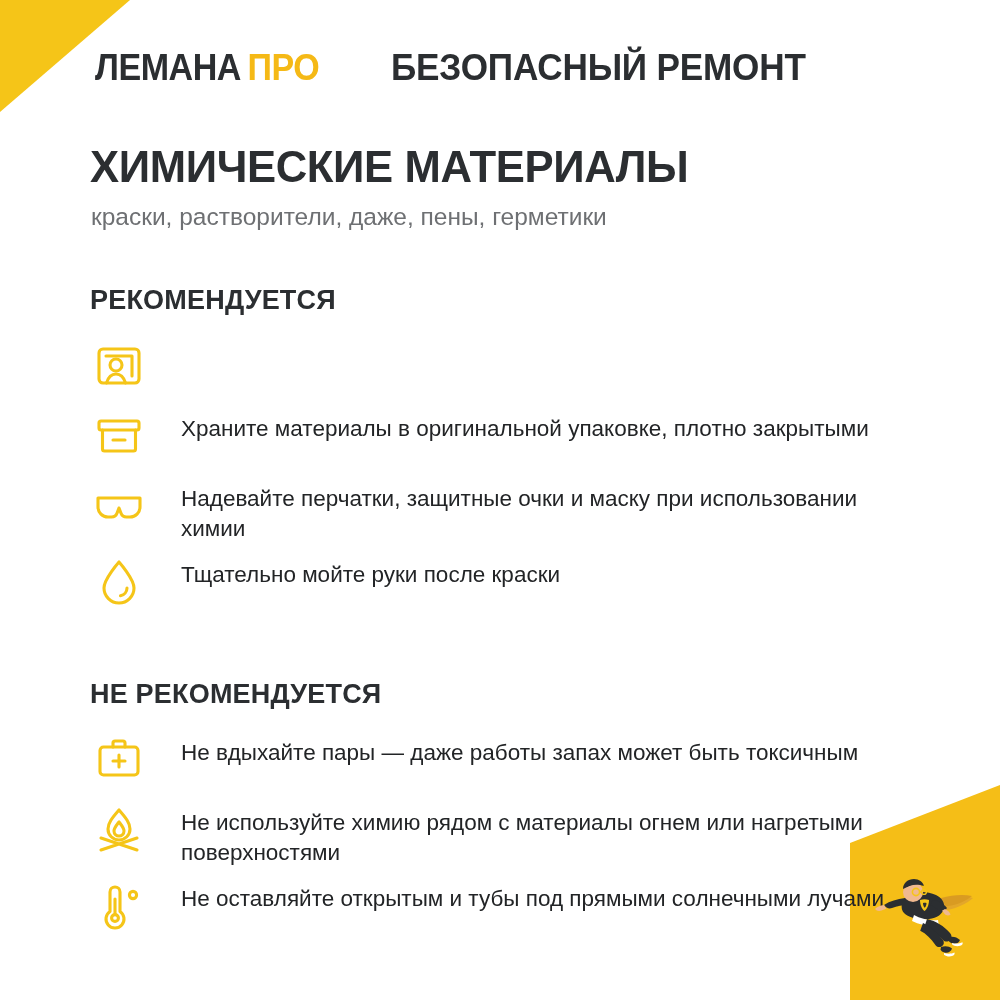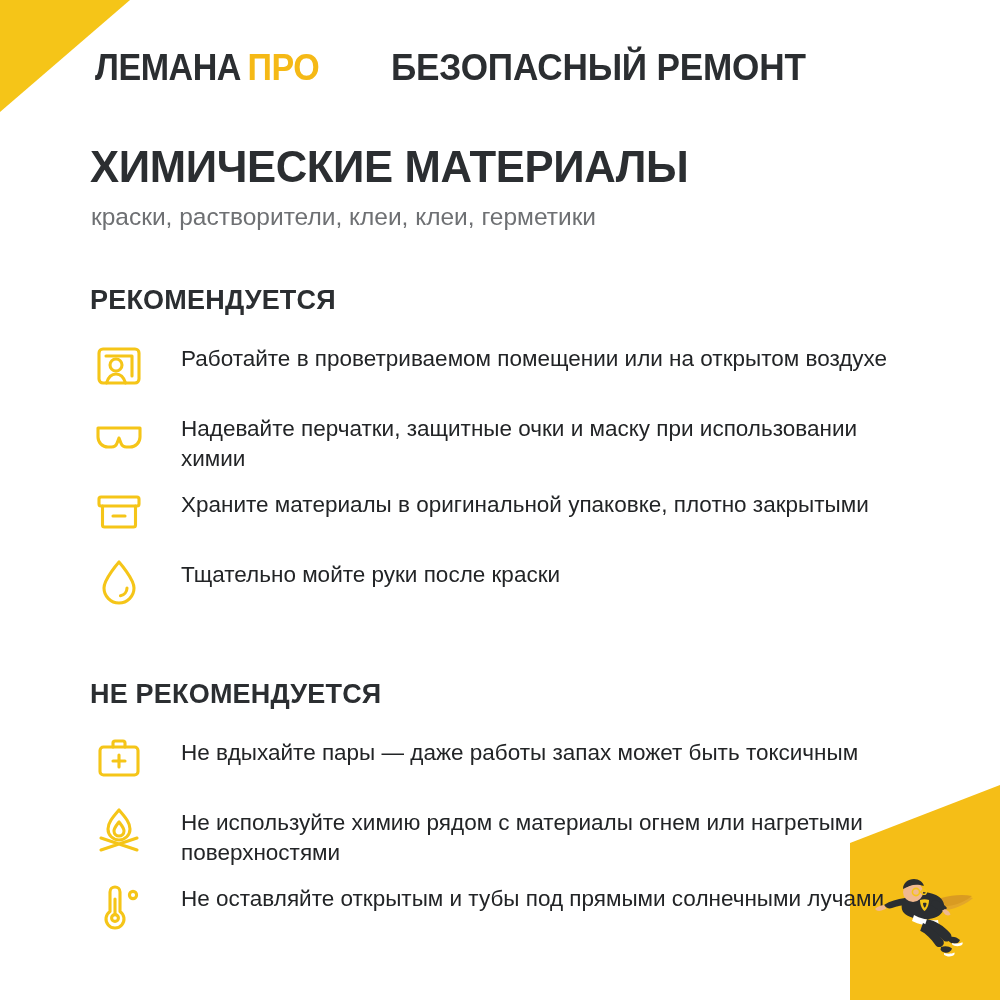--- a/index.html
+++ b/index.html
@@ -169,56 +169,55 @@
   <div class="corner-br"></div>
 
   <div class="header">
     <div class="logo">
       <span class="logo-main">ЛЕМАНА</span><span class="logo-pro">ПРО</span>
     </div>
     <div class="header-title">БЕЗОПАСНЫЙ РЕМОНТ</div>
   </div>
 
   <div class="main-title">ХИМИЧЕСКИЕ МАТЕРИАЛЫ</div>
-  <div class="subtitle">краски, растворители, клеи, клеи, герметики</div>
+  <div class="subtitle">краски, растворители, даже, пены, герметики</div>
 
   <div class="section section-good">
     <div class="section-title">РЕКОМЕНДУЕТСЯ</div>
     <div class="items">
 
       <div class="item">
         <div class="item-icon">
           <svg width="50" height="50" viewBox="0 0 50 50" fill="none" stroke="#F5C518" stroke-width="3.1" stroke-linecap="round" stroke-linejoin="round">
             <rect x="5" y="8" width="40" height="34" rx="4"></rect>
             <path d="M12 15 h26 v20"></path>
             <circle cx="22" cy="24" r="6"></circle>
             <path d="M12.5 42c1.8-6 5.3-9 9.5-9s7.7 3 9.5 9"></path>
           </svg>
         </div>
-        <div class="item-text">Работайте в проветриваемом помещении или на открытом воздухе</div>
-      </div>
-
-      <div class="item">
-        <div class="item-icon">
-          <svg width="50" height="50" viewBox="0 0 50 50" fill="none" stroke="#F5C518" stroke-width="3.1" stroke-linecap="round" stroke-linejoin="round">
-            <path d="M4 17h42v9a10 10 0 0 1-10 10h-3.5a6 6 0 0 1-5.6-4L25 27l-1.9 5a6 6 0 0 1-5.6 4H14A10 10 0 0 1 4 26z"></path>
-          </svg>
-        </div>
-        <div class="item-text">Надевайте перчатки, защитные очки и маску при использовании химии</div>
       </div>
 
       <div class="item">
         <div class="item-icon">
           <svg width="50" height="50" viewBox="0 0 50 50" fill="none" stroke="#F5C518" stroke-width="3.1" stroke-linecap="round" stroke-linejoin="round">
             <rect x="5" y="10" width="40" height="9" rx="2"></rect>
             <path d="M8.5 19v19a2 2 0 0 0 2 2h29a2 2 0 0 0 2-2V19"></path>
             <path d="M19 29h12"></path>
           </svg>
         </div>
         <div class="item-text">Храните материалы в оригинальной упаковке, плотно закрытыми</div>
+      </div>
+
+      <div class="item">
+        <div class="item-icon">
+          <svg width="50" height="50" viewBox="0 0 50 50" fill="none" stroke="#F5C518" stroke-width="3.1" stroke-linecap="round" stroke-linejoin="round">
+            <path d="M4 17h42v9a10 10 0 0 1-10 10h-3.5a6 6 0 0 1-5.6-4L25 27l-1.9 5a6 6 0 0 1-5.6 4H14A10 10 0 0 1 4 26z"></path>
+          </svg>
+        </div>
+        <div class="item-text">Надевайте перчатки, защитные очки и маску при использовании химии</div>
       </div>
 
       <div class="item">
         <div class="item-icon">
           <svg width="50" height="50" viewBox="0 0 50 50" fill="none" stroke="#F5C518" stroke-width="3.1" stroke-linecap="round" stroke-linejoin="round">
             <path d="M25 5C25 5 10 22 10 31a15 15 0 0 0 30 0C40 22 25 5 25 5z"></path>
             <path d="M33 31a8 8 0 0 1-6.5 7.8"></path>
           </svg>
         </div>
         <div class="item-text">Тщательно мойте руки после краски</div>

